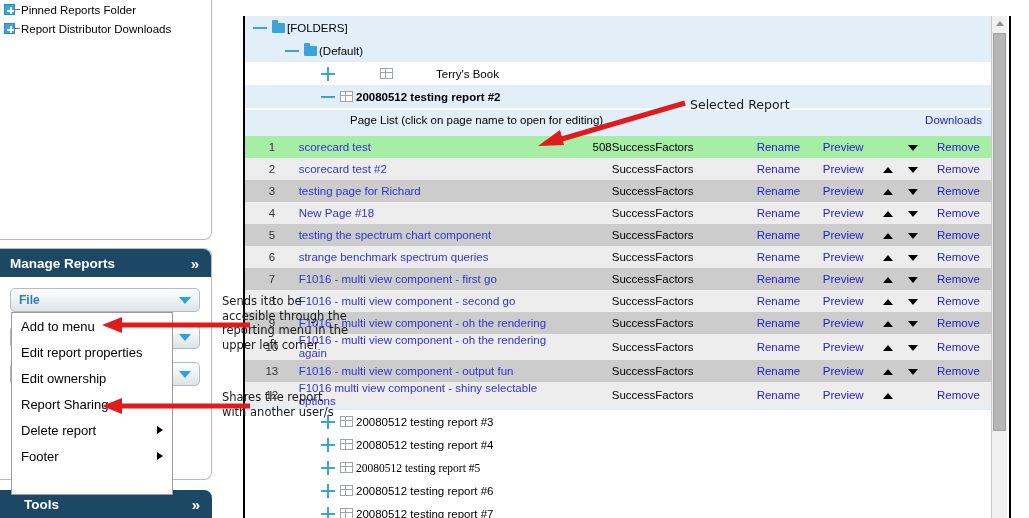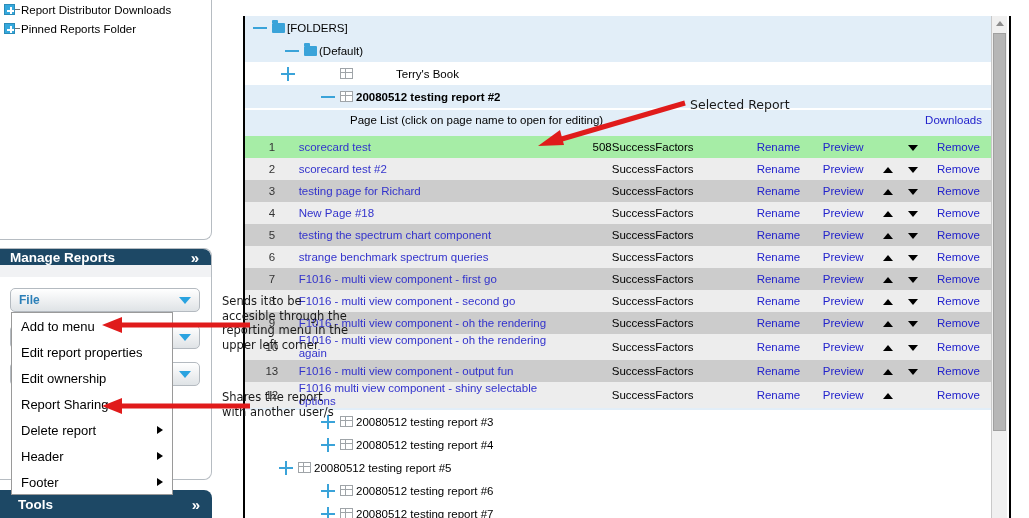--- a/index.html
+++ b/index.html
@@ -29,21 +29,21 @@
   .dashline{width:5px;height:1px;background:#6f6f6f;flex:0 0 5px;}
   .ltree-label{font-size:11.5px;color:#000;white-space:nowrap;margin-left:1px;}
 
   
   #manage-reports-panel{
     position:absolute;left:0;top:248px;width:212px;height:232px;
     background:#f1f2f4;border:1px solid #b6bcc2;border-left:none;
     border-radius:0 8px 8px 0;box-sizing:border-box;
   }
   #manage-reports-header{
-    position:absolute;left:0;top:0;width:211px;height:16px;background:#1d4865;
+    position:absolute;left:0;top:0;width:211px;height:28px;background:#1d4865;
     border-radius:0 8px 0 0;color:#ffffff;font-weight:bold;font-size:13.5px;
     display:flex;align-items:center;padding-left:10px;box-sizing:border-box;gap:20px;
   }
   #manage-reports-header .chev{margin-left:auto;margin-right:12px;color:#fff;font-size:15px;line-height:1;}
   .mr-body{position:absolute;left:0;top:28px;width:211px;bottom:0;background:#ffffff;border-radius:0 0 8px 0;}
 
   .dropbtn{
     position:absolute;left:10px;width:190px;height:24px;
     background:linear-gradient(#ffffff,#dfe3e6);
     border:1px solid #b4bac0;border-radius:5px;box-sizing:border-box;
@@ -63,21 +63,21 @@
   }
   .menu-item .submarker{
     position:absolute;right:9px;top:9px;width:0;height:0;
     border-top:4px solid transparent;border-bottom:4px solid transparent;border-left:6px solid #000;
   }
 
   
   #tools-panel{
     position:absolute;left:0;top:490px;width:212px;height:28px;background:#1d4865;
     border-radius:0 8px 0 0;color:#fff;font-weight:bold;font-size:13.5px;
-    display:flex;align-items:center;padding-left:18px;box-sizing:border-box;
+    display:flex;align-items:center;padding-left:24px;box-sizing:border-box;
   }
   #tools-panel .chev{margin-left:auto;margin-right:12px;font-size:15px;line-height:1;}
 
   
   .annot-text{position:absolute;font-family:"DejaVu Sans",sans-serif;font-size:11.5px;color:#1a1a1a;line-height:14.6px;z-index:60;}
   .arrow-svg{position:absolute;z-index:61;}
 
   
   #main-panel{
     position:absolute;left:243px;top:0;width:768px;height:518px;
@@ -145,26 +145,26 @@
 </style>
 </head>
 <body>
 
 <div id="left-column">
 
   <div id="left-tree-panel">
     <div class="ltree-row">
       <span class="plusbox"></span>
       <span class="dashline"></span>
-      <span class="ltree-label">Report Distributor Downloads</span>
+      <span class="ltree-label">Pinned Reports Folder</span>
     </div>
     <div class="ltree-row">
       <span class="plusbox"></span>
       <span class="dashline"></span>
-      <span class="ltree-label">Pinned Reports Folder</span>
+      <span class="ltree-label">Report Distributor Downloads</span>
     </div>
   </div>
 
   <div id="manage-reports-panel">
     <div id="manage-reports-header">
       <span>Manage Reports</span>
       <span class="chev">»</span>
     </div>
     <div class="mr-body"></div>
   </div>
@@ -190,24 +190,20 @@
       <span>Edit report properties</span>
     </div>
     <div class="menu-item">
       <span>Edit ownership</span>
     </div>
     <div class="menu-item">
       <span>Report Sharing</span>
     </div>
     <div class="menu-item">
       <span>Delete report</span>
-      <span class="submarker"></span>
-    </div>
-    <div class="menu-item">
-      <span>Header</span>
       <span class="submarker"></span>
     </div>
     <div class="menu-item">
       <span>Footer</span>
       <span class="submarker"></span>
     </div>
   </div>
 
   <div id="tools-panel">
     <span>Tools</span>
@@ -223,21 +219,21 @@
       <div class="trow" style="padding-left:8px;">
         <span class="tdash"></span>
         <span class="folder-ico"></span>
         <span class="tlabel">[FOLDERS]</span>
       </div>
       <div class="trow" style="padding-left:40px;">
         <span class="tdash"></span>
         <span class="folder-ico"></span>
         <span class="tlabel">(Default)</span>
       </div>
-      <div class="trow white" style="padding-left:36px;gap:40px;">
+      <div class="trow white" style="padding-left:76px;gap:40px;">
         <span class="tplus"></span>
         <span class="grid-ico"></span>
         <span class="tlabel">Terry's Book</span>
       </div>
       <div class="trow" style="padding-left:76px;">
         <span class="tdash"></span>
         <span class="grid-ico"></span>
         <span class="tlabel bold">20080512 testing report #2</span>
       </div>
     </div>
@@ -389,21 +385,21 @@
         <div class="trow" style="padding-left: 76px;">
           <span class="tplus"></span>
           <span class="grid-ico"></span>
           <span class="tlabel">20080512 testing report #3</span>
         </div>
         <div class="trow" style="padding-left: 76px;">
           <span class="tplus"></span>
           <span class="grid-ico"></span>
           <span class="tlabel">20080512 testing report #4</span>
         </div>
-        <div class="trow" style="padding-left: 34px;">
+        <div class="trow" style="padding-left: 76px; font-family: Liberation Serif, serif;">
           <span class="tplus"></span>
           <span class="grid-ico"></span>
           <span class="tlabel">20080512 testing report #5</span>
         </div>
         <div class="trow" style="padding-left: 76px;">
           <span class="tplus"></span>
           <span class="grid-ico"></span>
           <span class="tlabel">20080512 testing report #6</span>
         </div>
         <div class="trow" style="padding-left: 76px;">

